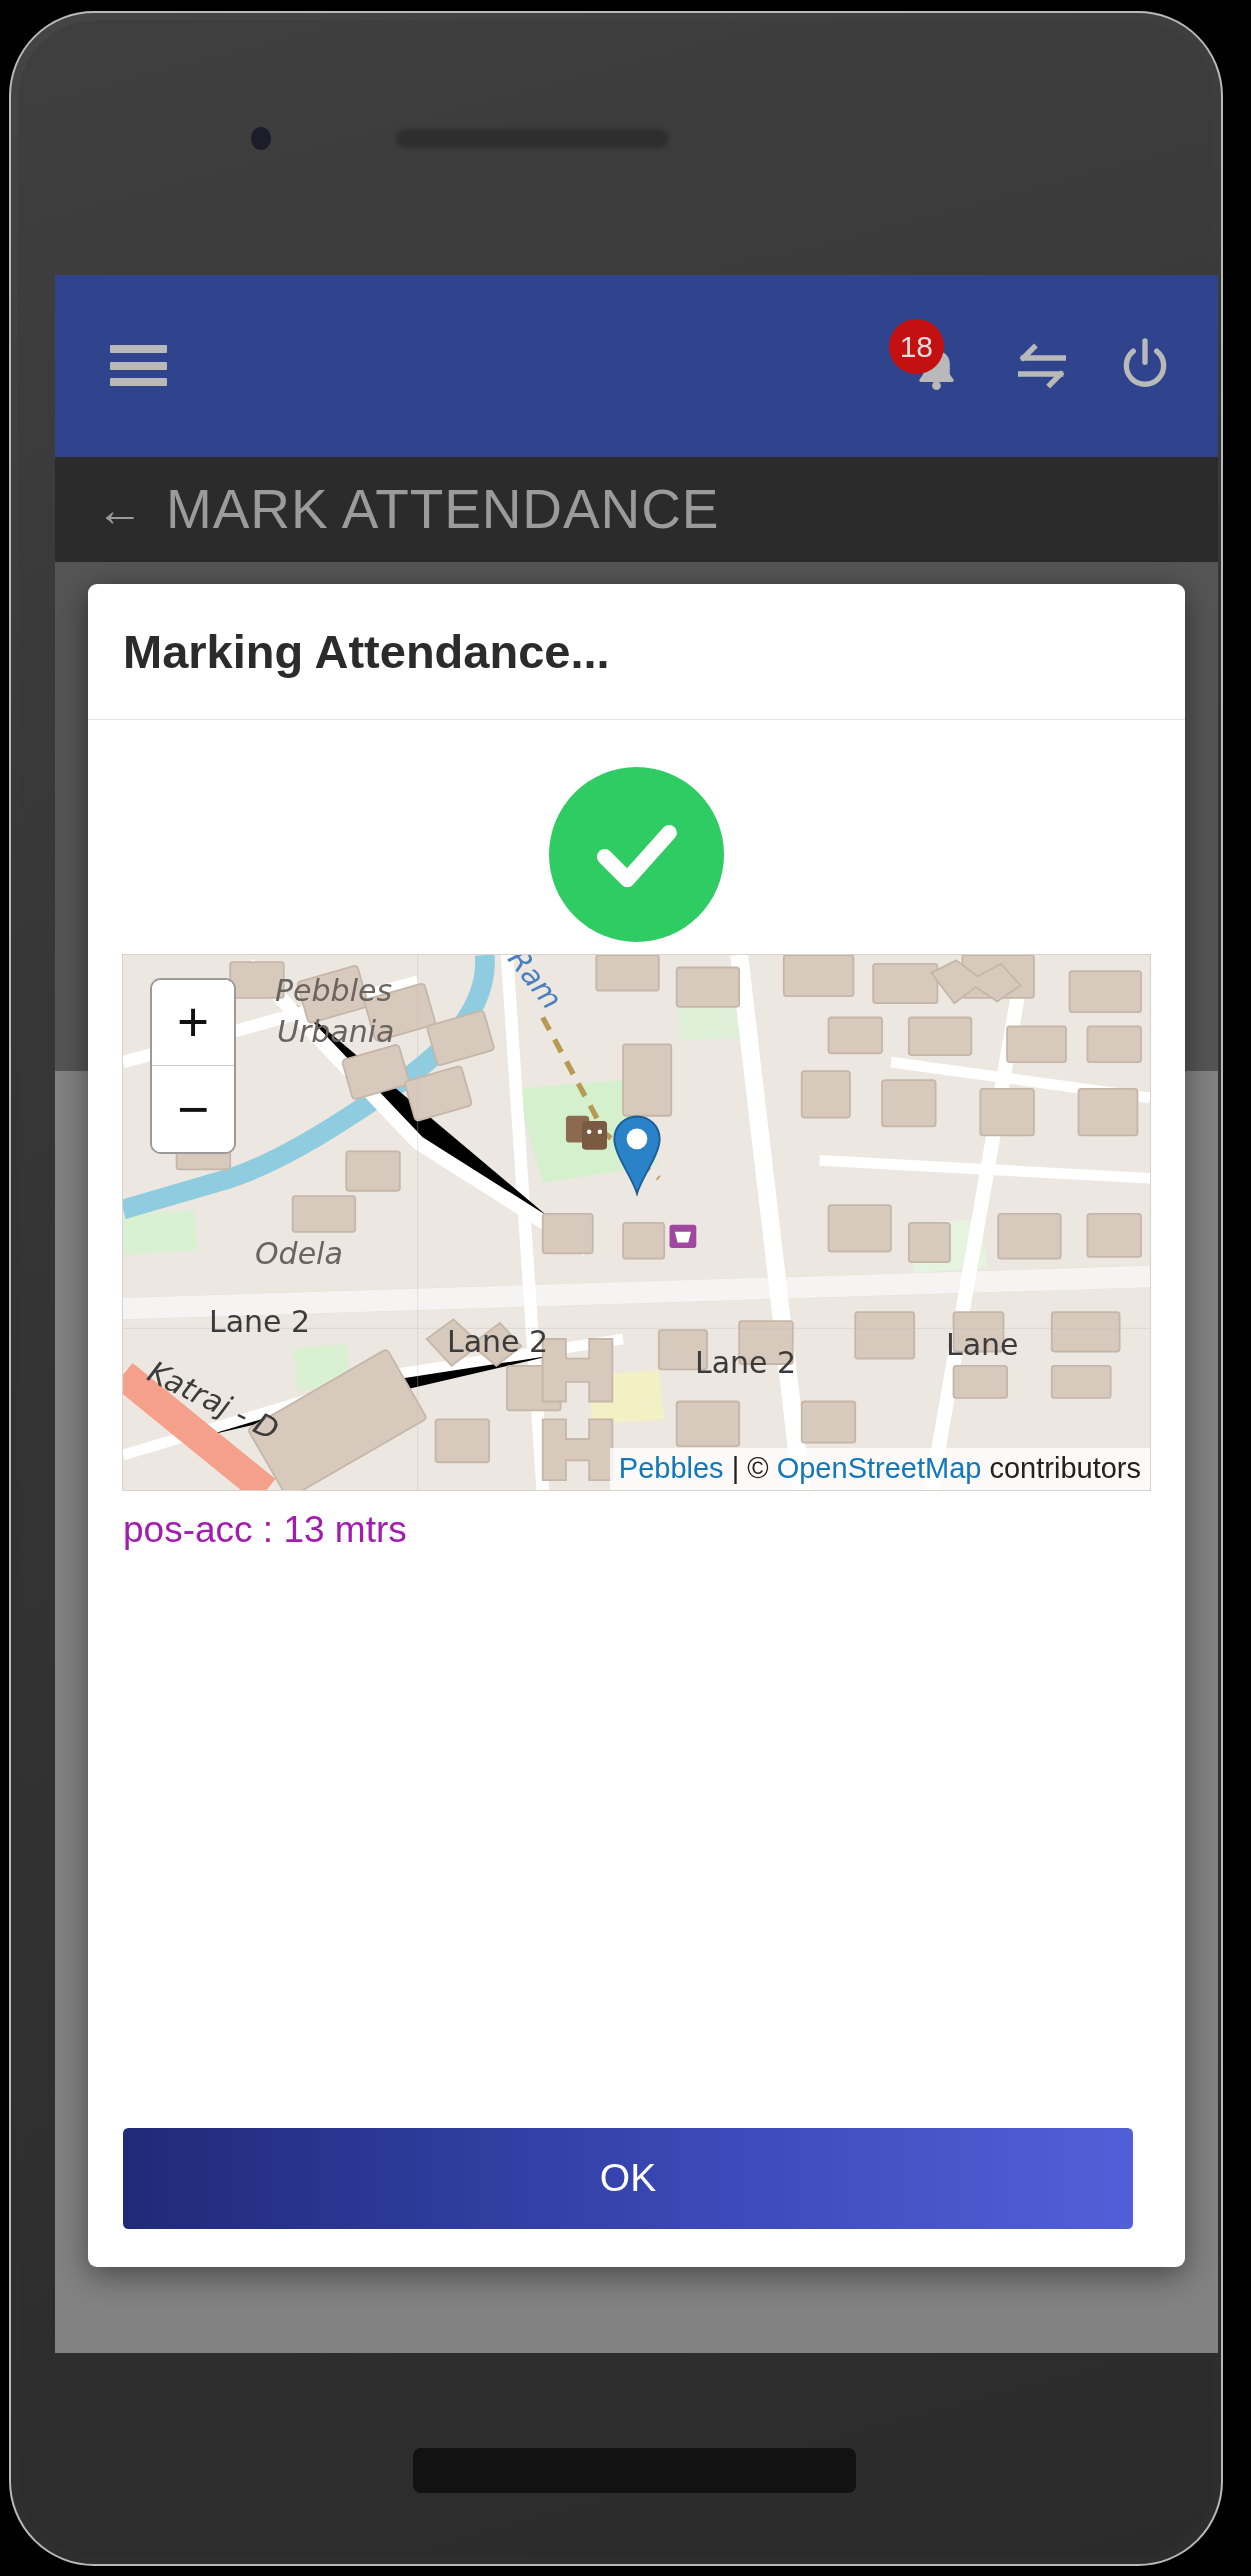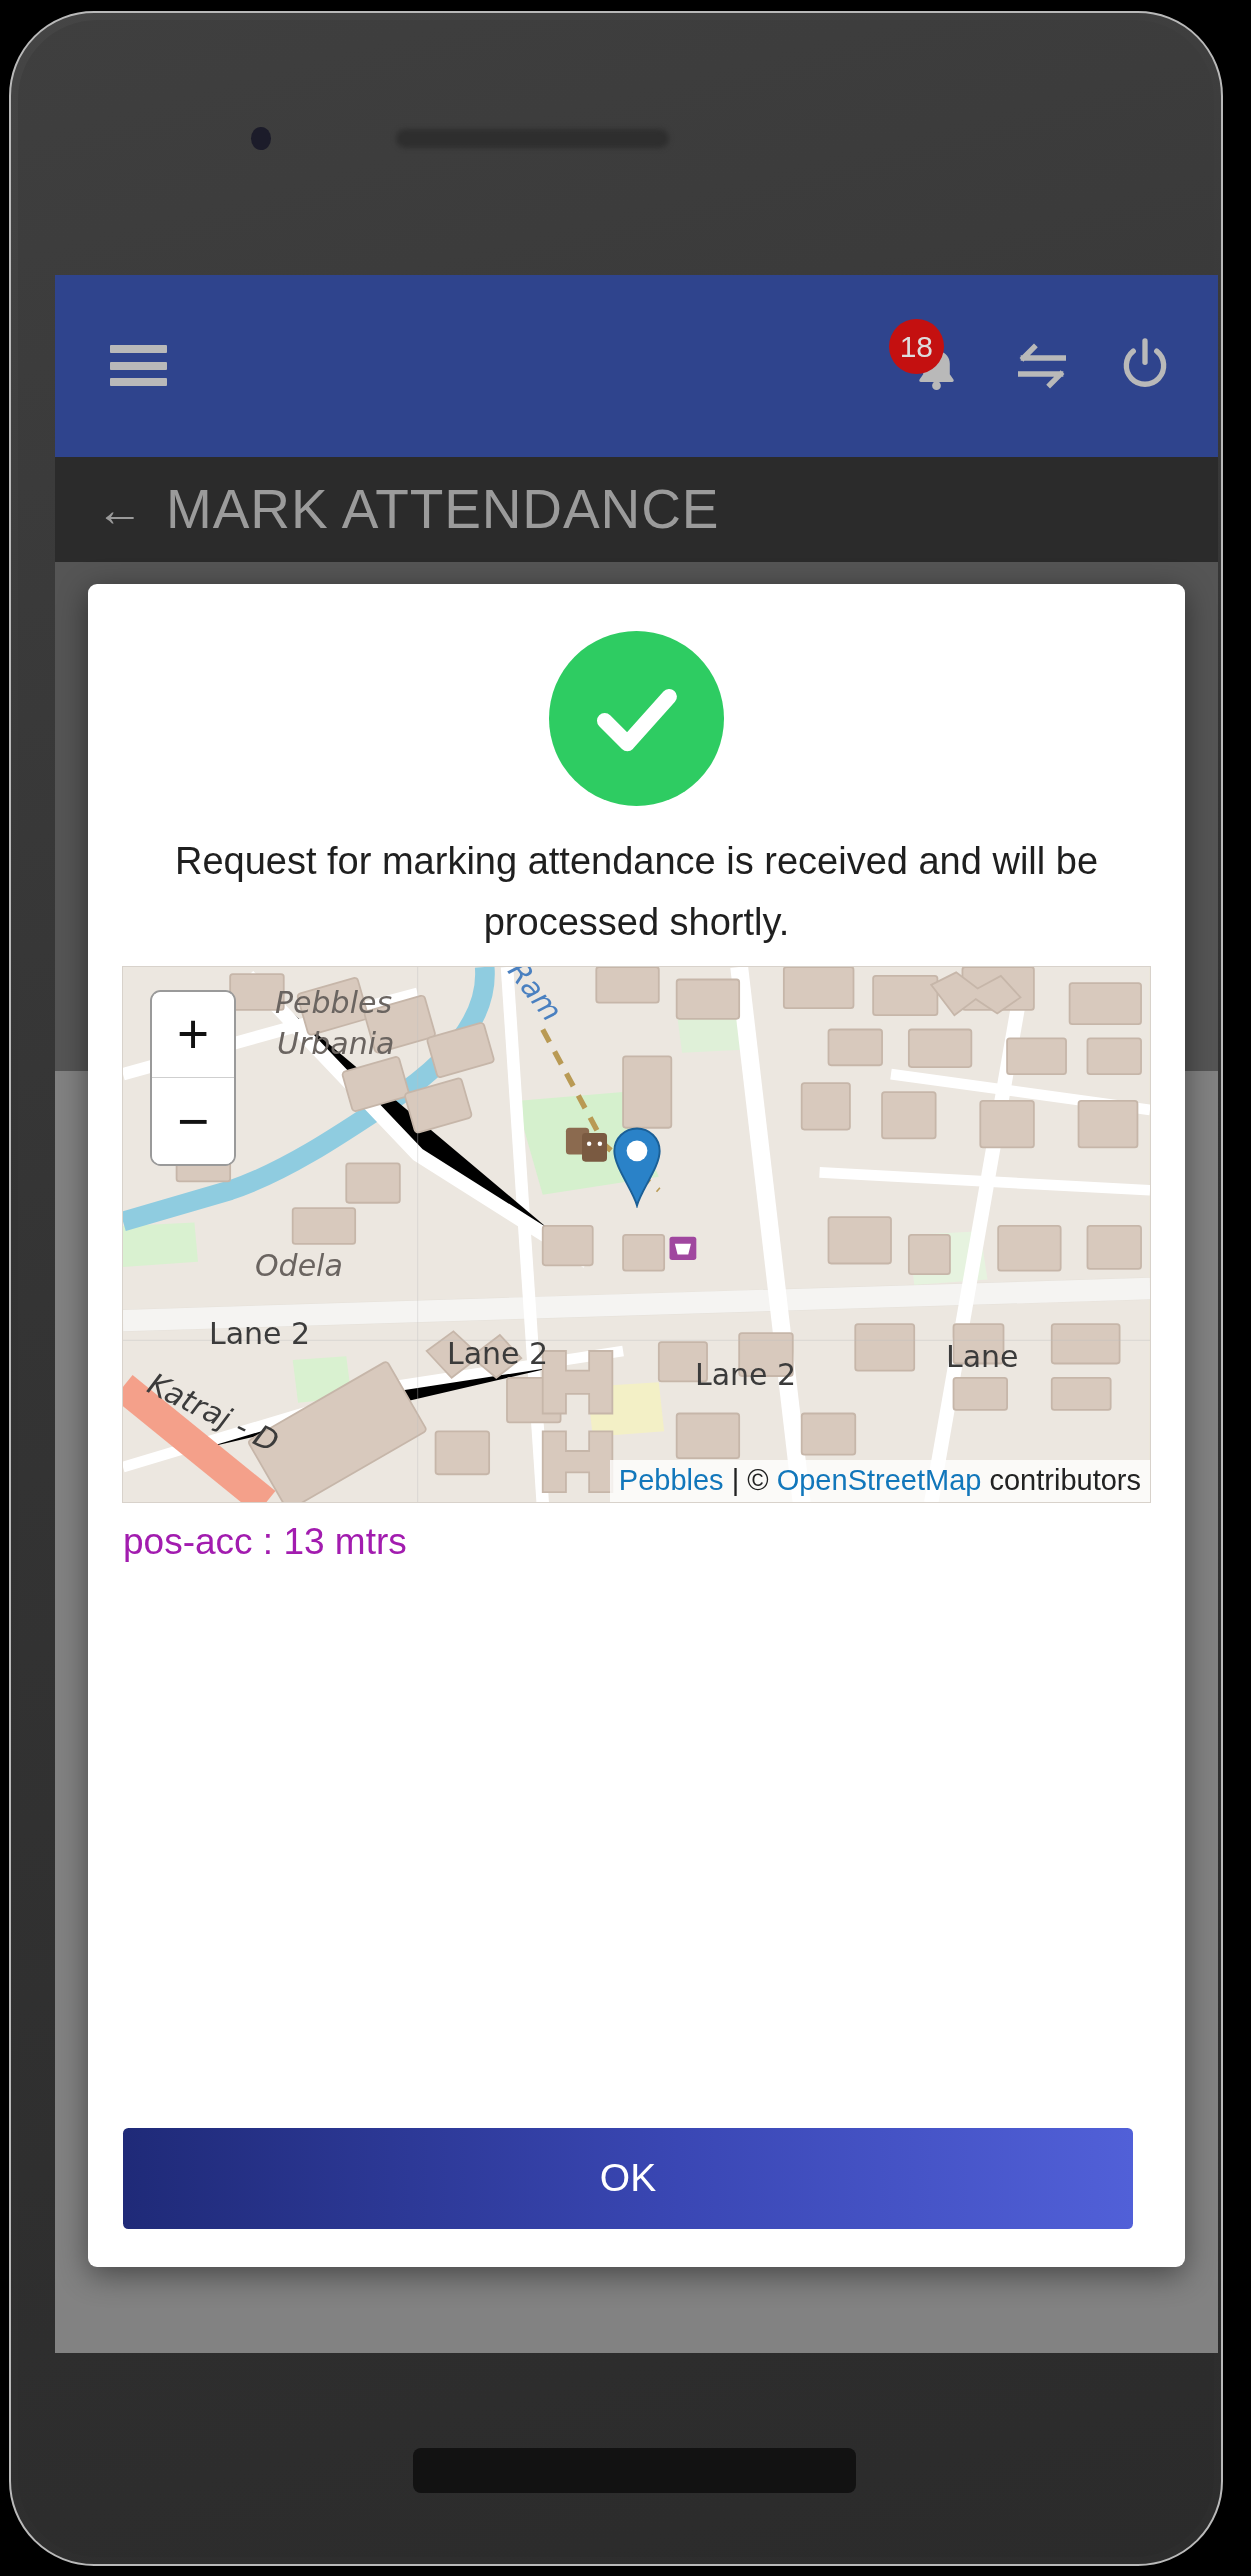--- a/index.html
+++ b/index.html
@@ -292,30 +292,32 @@
       </div>
     </div>
 
     <div id="page-header">
       <span id="back-arrow">←</span>
       <span id="page-title">MARK ATTENDANCE</span>
     </div>
 
     <div id="dialog">
 
+      <div id="dialog-header">
+        <div id="dialog-title">Marking Attendance...</div>
+      </div>
 
       <div id="dialog-body">
 
         <div id="check-badge">
           <svg viewBox="0 0 24 24">
             <path fill="none" stroke="#ffffff" stroke-width="3.4" stroke-linecap="round" stroke-linejoin="round" d="M5 12.5 L10 17.5 L19.2 7.2"></path>
           </svg>
         </div>
 
-        <div id="dialog-message">Request for marking attendance is received and will be processed shortly.</div>
 
         <div id="map-wrap">
           <svg id="map-canvas" viewBox="0 0 1150 600" preserveAspectRatio="none">
             <rect x="0" y="0" width="1150" height="600" fill="#ece7e0"></rect>
 
             <polygon points="440,150 560,140 600,235 470,255" fill="#d5f0cd"></polygon>
             <polygon points="0,290 80,286 84,330 0,336" fill="#d9f1d0"></polygon>
             <polygon points="620,50 700,46 706,92 626,96" fill="#dff0d8"></polygon>
             <polygon points="880,300 960,296 968,350 886,356" fill="#e6f3df"></polygon>
             <polygon points="520,470 600,465 606,520 526,526" fill="#f3f0c6"></polygon>

